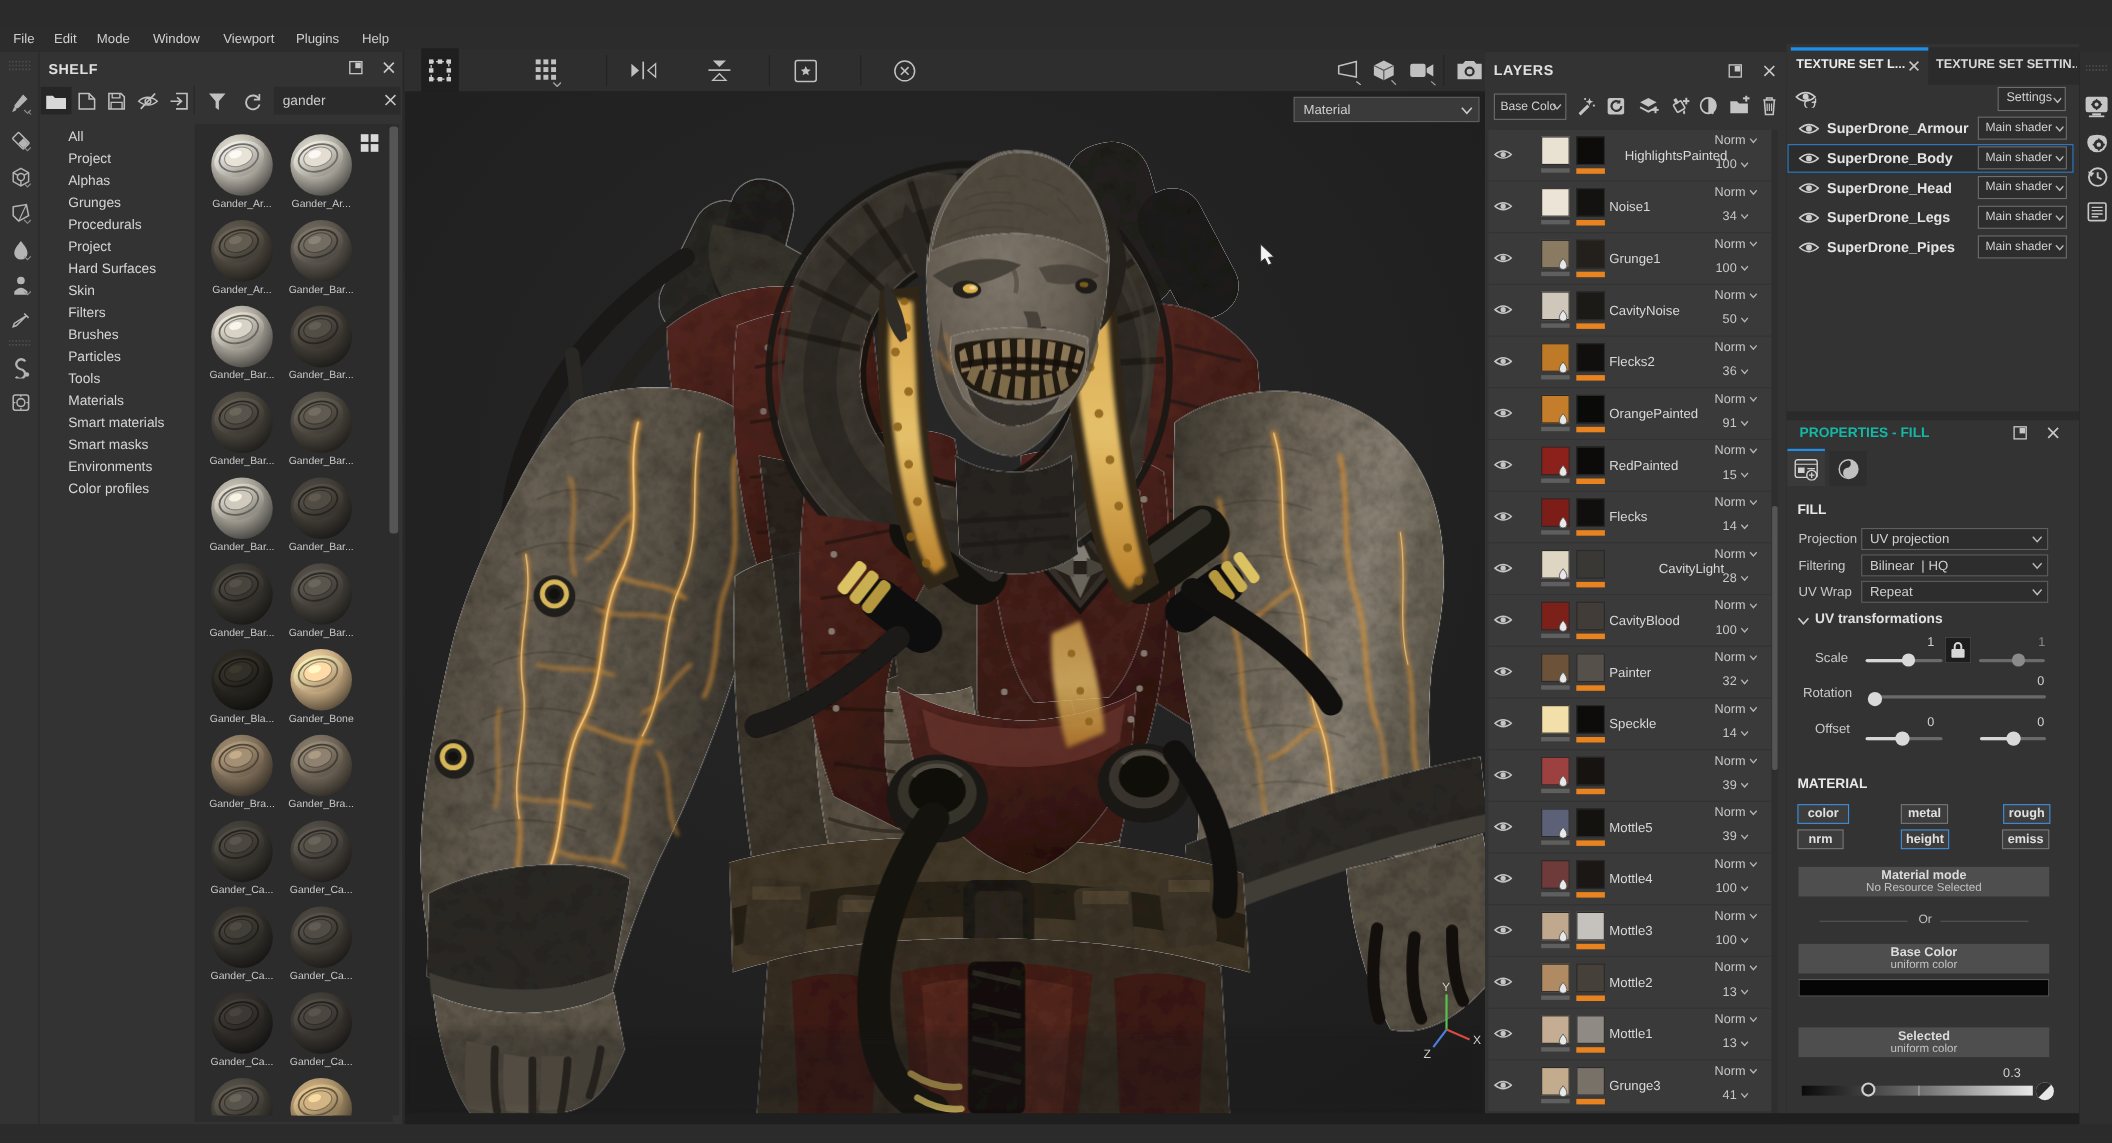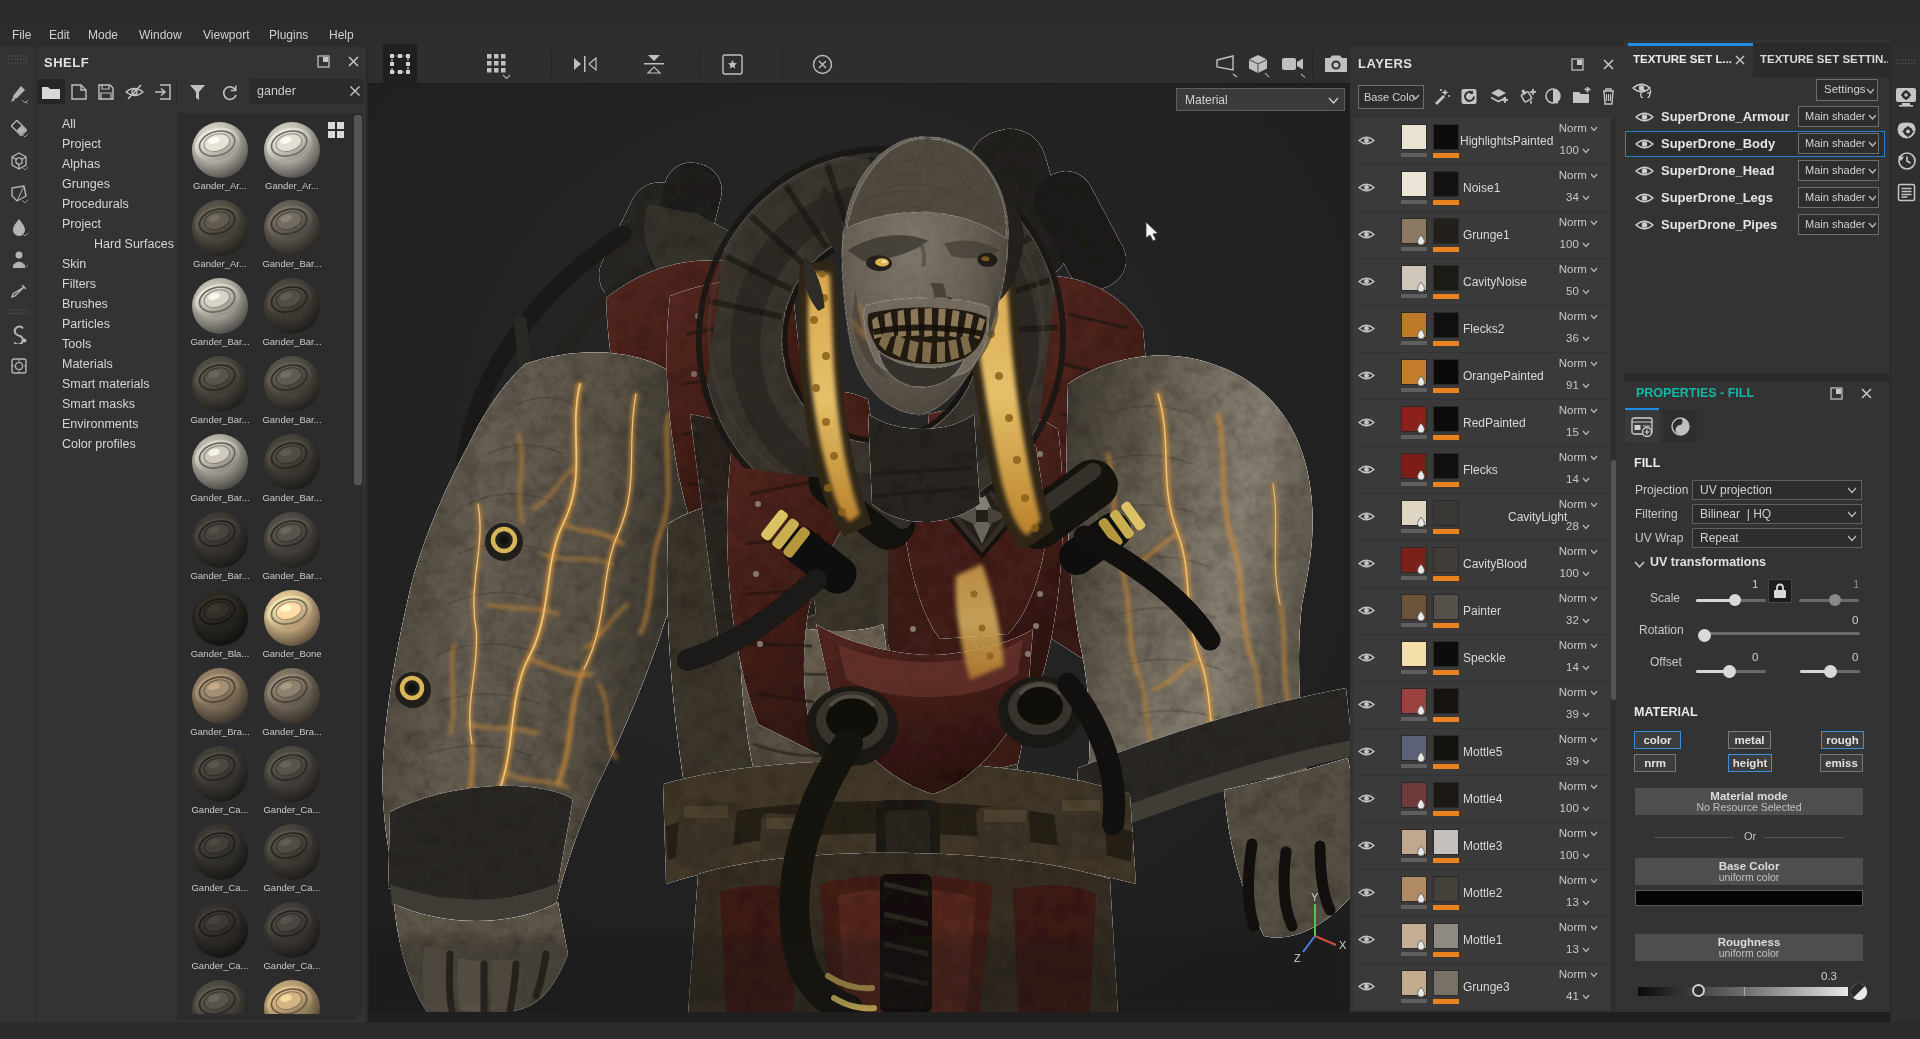--- a/index.html
+++ b/index.html
@@ -204,21 +204,21 @@
           <path d="M1.5 1.5 L10.5 10.5 M10.5 1.5 L1.5 10.5" stroke="#c8c8c8" stroke-width="1.4"></path>
         </svg>
   </div>
   <div id="catlist">
     <div class="cat" style="top:70px;">All</div>
     <div class="cat" style="top:90px;">Project</div>
     <div class="cat" style="top:110px;">Alphas</div>
     <div class="cat" style="top:130px;">Grunges</div>
     <div class="cat" style="top:150px;">Procedurals</div>
     <div class="cat" style="top:170px;">Project</div>
-    <div class="cat" style="top:190px;margin-left:32px;">Hard Surfaces</div>
+    <div class="cat" style="top:190px;">Hard Surfaces</div>
     <div class="cat" style="top:210px;">Skin</div>
     <div class="cat" style="top:230px;">Filters</div>
     <div class="cat" style="top:250px;">Brushes</div>
     <div class="cat" style="top:270px;">Particles</div>
     <div class="cat" style="top:290px;">Tools</div>
     <div class="cat" style="top:310px;">Materials</div>
     <div class="cat" style="top:330px;">Smart materials</div>
     <div class="cat" style="top:350px;">Smart masks</div>
     <div class="cat" style="top:370px;">Environments</div>
     <div class="cat" style="top:390px;">Color profiles</div>
@@ -1225,21 +1225,21 @@
       </svg>
 <div class="lrow" style="top:71px;left:3px;width:257px;">
         <svg class="abs" style="left:5px;top:16px;" width="17" height="13">
           <path d="M1 6.5 q7.5 -6.5 15 0 q-7.5 6.5 -15 0 Z" fill="none" stroke="#c4c4c4" stroke-width="1.3"></path>
           <circle cx="8.5" cy="6.5" r="2.4" fill="#c4c4c4"></circle>
         </svg>
         <div class="abs" style="left:48px;top:6px;width:26px;height:26px;background:#e9e1d1;border:1px solid #2a2a2a;"></div>
         <div class="abs" style="left:80px;top:6px;width:26px;height:26px;background:#0d0c0b;border:1px solid #2a2a2a;"></div>
         <div class="abs" style="left:48px;top:35px;width:26px;height:4px;background:#5f5f5f;"></div>
         <div class="abs" style="left:80px;top:35px;width:26px;height:5px;background:#e8831f;"></div>
-        <div class="lname" style="left:107px;">HighlightsPainted</div>
+        <div class="lname" style="left:124px;">HighlightsPainted</div>
         <div class="lnorm">Norm <svg width="8" height="6">
             <path d="M1 1 L4 4.5 L7 1" stroke="#b5b5b5" fill="none" stroke-width="1.2"></path>
           </svg></div>
         <div class="lval">100 <svg width="8" height="6">
             <path d="M1 1 L4 4.5 L7 1" stroke="#b5b5b5" fill="none" stroke-width="1.2"></path>
           </svg></div>
       </div>
 <div class="lrow" style="top:118px;left:3px;width:257px;">
         <svg class="abs" style="left:5px;top:16px;" width="17" height="13">
           <path d="M1 6.5 q7.5 -6.5 15 0 q-7.5 6.5 -15 0 Z" fill="none" stroke="#c4c4c4" stroke-width="1.3"></path>
@@ -1768,21 +1768,21 @@
       </div>
 <div class="abs" style="left:30px;top:797px;width:80px;height:1px;background:#555;"></div>
 <div class="abs" style="left:120px;top:790px;font-size:11px;color:#c0c0c0;">Or</div>
 <div class="abs" style="left:140px;top:797px;width:80px;height:1px;background:#555;"></div>
 <div class="abs" style="left:11px;top:818px;width:228px;height:27px;background:#4e4e4e;text-align:center;">
         <div style="font-size:11.5px;font-weight:bold;color:#dcdcdc;margin-top:2px;">Base Color</div>
         <div style="font-size:10.5px;color:#c2c2c2;margin-top:-1px;">uniform color</div>
       </div>
 <div class="abs" style="left:11px;top:850px;width:228px;height:16px;background:#050505;border:1px solid #5a5a5a;"></div>
 <div class="abs" style="left:11px;top:894px;width:228px;height:27px;background:#4e4e4e;text-align:center;">
-        <div style="font-size:11.5px;font-weight:bold;color:#dcdcdc;margin-top:2px;">Roughness</div>
+        <div style="font-size:11.5px;font-weight:bold;color:#dcdcdc;margin-top:2px;">Selected</div>
         <div style="font-size:10.5px;color:#c2c2c2;margin-top:-1px;">uniform color</div>
       </div>
 <div class="abs" style="left:197px;top:930px;font-size:11.5px;color:#d0d0d0;">0.3</div>
 <div class="abs" style="left:14px;top:947px;width:210px;height:9px;background:linear-gradient(90deg,#0a0a0a 0%,#777 55%,#e8e8e8 100%);"></div>
       <div class="abs" style="left:120px;top:947px;width:1px;height:9px;background:#aaa;"></div>
 <div class="abs" style="left:68px;top:944px;width:13px;height:13px;border-radius:8px;background:#2d2d2d;border:2.5px solid #cfcfcf;"></div>
 <svg class="abs" style="left:226px;top:943px;" width="18" height="18">
         <circle cx="9" cy="9" r="8.2" fill="#e8e8e8"></circle>
         <path d="M3.2 14.8 A8.2 8.2 0 0 1 14.8 3.2 Z" fill="#2a2a2a"></path>
       </svg>

